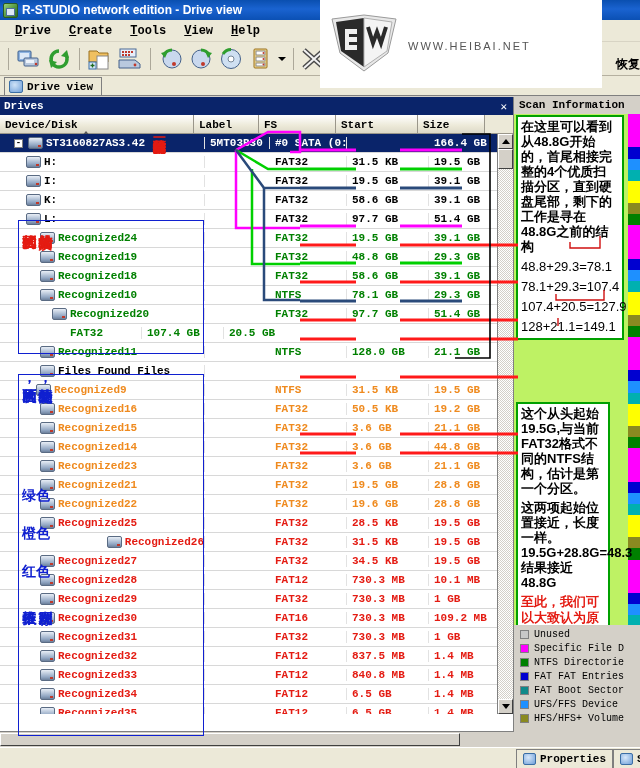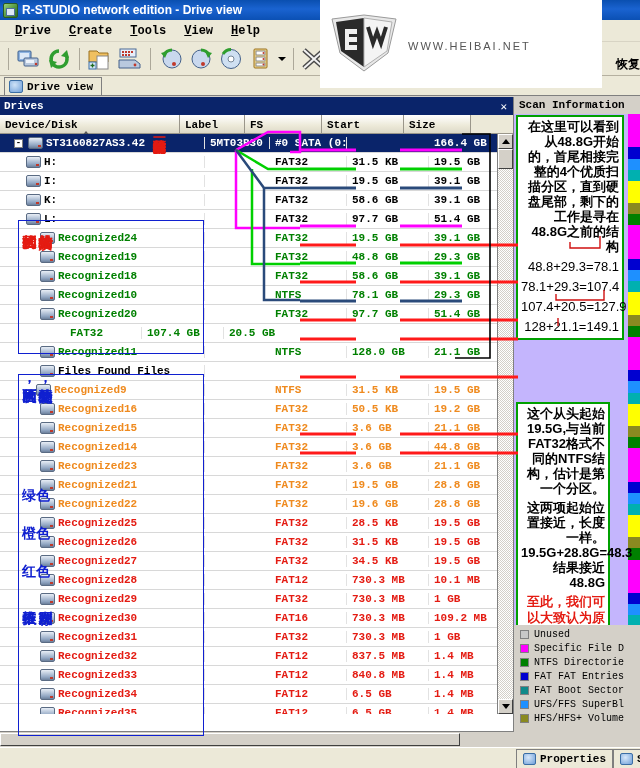--- a/index.html
+++ b/index.html
@@ -61,21 +61,21 @@
   #drivesCaption{
     height:18px;background:#0a246a;color:#fff;display:flex;align-items:center;
     justify-content:space-between;padding:0 4px;font-weight:bold;font-size:11px;
   }
   #drivesCaption .x{font-weight:bold;cursor:default;padding:0 2px;}
 
   
   #hdr{display:flex;height:19px;background:#ece9d8;border-bottom:1px solid #9a968a;font-weight:bold;font-size:11px;}
   #hdr .hc{border-right:1px solid #9a968a;padding:2px 0 0 5px;display:flex;align-items:center;gap:4px;
            background:linear-gradient(180deg,#fff 0%,#ece9d8 60%,#ddd9c8 100%);}
-  .c-dev{width:180px;} .c-lab{width:65px;} .c-fs{width:77px;} .c-start{width:82px;} .c-size{width:67px;}
+  .c-dev{width:194px;} .c-lab{width:65px;} .c-fs{width:77px;} .c-start{width:82px;} .c-size{width:67px;}
   .sortasc:after{content:"";border-left:4px solid transparent;border-right:4px solid transparent;border-bottom:5px solid #555;}
 
   
   #rowsWrap{position:absolute;top:37px;left:0;width:498px;height:580px;overflow:hidden;background:#fff;}
   .row{display:flex;height:19px;border-bottom:1px solid #d8d8d8;align-items:center;font-weight:bold;font-size:11px;}
   .row.sel{background:#0a246a;color:#fff;}
   .cell{overflow:hidden;white-space:nowrap;padding-left:5px;position:relative;}
   .cell.dev{width:205px;display:flex;align-items:center;gap:3px;border-right:1px solid #e2e2e2;}
   .cell.lab{width:65px;border-right:1px solid #e2e2e2;}
   .cell.fs{width:77px;border-right:1px solid #e2e2e2;}
@@ -101,21 +101,21 @@
               background:repeating-conic-gradient(#d4d0c8 0% 25%,#ffffff 0% 50%) 0 0/2px 2px;}
   #vsb .dn{position:absolute;bottom:0;}
 
   
   #hsb{position:absolute;bottom:0;left:0;width:514px;height:16px;background:#d4d0c8;border-top:1px solid #808080;}
   #hsb .thumb{position:absolute;left:0;top:1px;width:460px;height:13px;background:#d4d0c8;border:1px solid #fff;
               border-right-color:#404040;border-bottom-color:#404040;}
 
   
   #scanCaption{height:17px;background:#d4d0c8;font-weight:bold;font-size:11px;padding:2px 0 0 5px;}
-  #scanBody{position:absolute;top:17px;left:0;width:126px;height:580px;background:#c4b5fd;overflow:hidden;text-align:right;}
+  #scanBody{position:absolute;top:17px;left:0;width:126px;height:580px;background:#bef264;overflow:hidden;}
   
   #strip{position:absolute;right:0;top:0;width:12px;height:580px;}
   #strip div{width:12px;}
 
   
   .annbox{border:2px solid #00a000;background:#fff;padding:2px 3px;font-family:"Liberation Sans",sans-serif;}
   .cn{font-family:"Liberation Sans",sans-serif;font-size:13px;line-height:15px;color:#000;font-weight:bold;}
   .calc{font-family:"Liberation Sans",sans-serif;font-size:13px;color:#000;margin:5px 0 2px;}
   .redcn{color:#e41b12;font-weight:bold;font-family:"Liberation Sans",sans-serif;font-size:13px;line-height:16px;}
 
@@ -370,21 +370,21 @@
           <div class="cell dev g" style="padding-left: 40px;">
             <span class="drv-ico"></span>
             <span>Recognized10</span>
           </div>
           <div class="cell lab g"></div>
           <div class="cell fs g">NTFS</div>
           <div class="cell start g">78.1 GB</div>
           <div class="cell size g">29.3 GB</div>
         </div>
         <div class="row">
-          <div class="cell dev g" style="padding-left: 40px;">
+          <div class="cell dev g" style="padding-left: 52px;">
             <span class="drv-ico"></span>
             <span>Recognized20</span>
           </div>
           <div class="cell lab g"></div>
           <div class="cell fs g">FAT32</div>
           <div class="cell start g">97.7 GB</div>
           <div class="cell size g">51.4 GB</div>
         </div>
         <div class="row">
           <div class="cell lab g"></div>
@@ -486,21 +486,21 @@
           <div class="cell dev r" style="padding-left: 40px;">
             <span class="drv-ico"></span>
             <span>Recognized25</span>
           </div>
           <div class="cell lab r"></div>
           <div class="cell fs r">FAT32</div>
           <div class="cell start r">28.5 KB</div>
           <div class="cell size r">19.5 GB</div>
         </div>
         <div class="row">
-          <div class="cell dev r" style="padding-left: 40px;">
+          <div class="cell dev r" style="padding-left: 40px; justify-content: flex-end;">
             <span class="drv-ico"></span>
             <span>Recognized26</span>
           </div>
           <div class="cell lab r"></div>
           <div class="cell fs r">FAT32</div>
           <div class="cell start r">31.5 KB</div>
           <div class="cell size r">19.5 GB</div>
         </div>
         <div class="row">
           <div class="cell dev r" style="padding-left: 40px;">
@@ -698,21 +698,21 @@
         <div class="lg">
           <span class="sw" style="background: rgb(0, 0, 208);"></span>
           <span>FAT FAT Entries</span>
         </div>
         <div class="lg">
           <span class="sw" style="background: rgb(16, 138, 138);"></span>
           <span>FAT Boot Sector</span>
         </div>
         <div class="lg">
           <span class="sw" style="background: rgb(30, 144, 255);"></span>
-          <span>UFS/FFS SuperBl</span>
+          <span>UFS/FFS Device</span>
         </div>
         <div class="lg">
           <span class="sw" style="background: rgb(138, 138, 32);"></span>
           <span>HFS/HFS+ Volume</span>
         </div>
       </div>
   </div>
 </div>
 
 <div id="bottomTabs">

